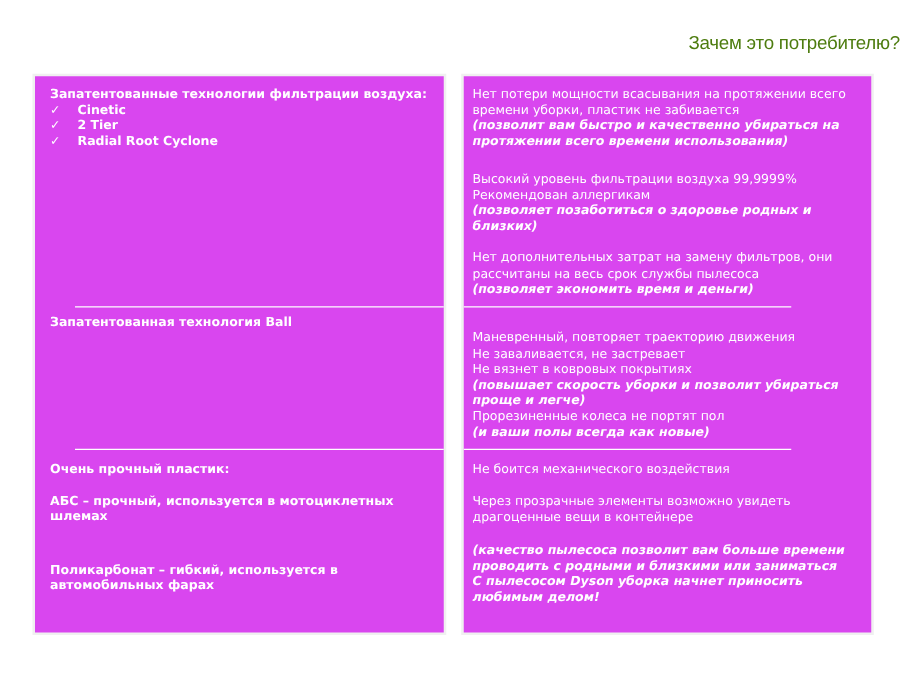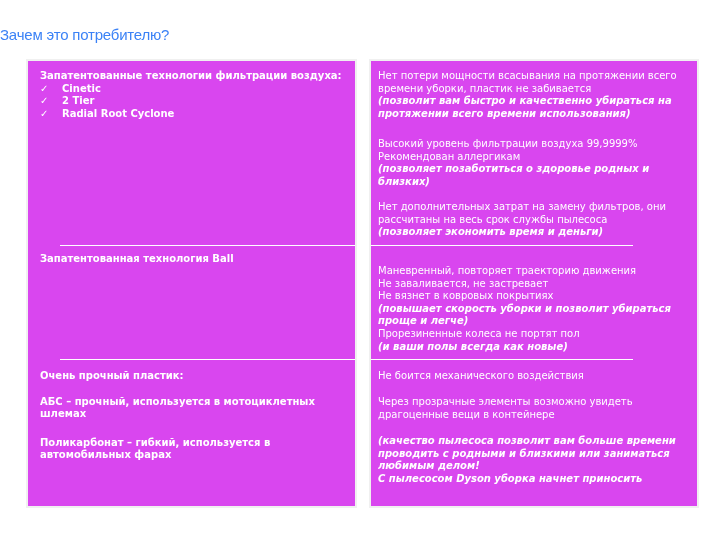--- a/index.html
+++ b/index.html
@@ -3,21 +3,21 @@
 <meta charset="utf-8">
 <style>
   html, body { margin: 0; padding: 0; }
   body {
     width: 720px; height: 540px; background: #ffffff;
     position: relative; overflow: hidden;
     font-family: "DejaVu Sans", "Liberation Sans", sans-serif;
   }
   .title {
     position: absolute; left: 0; top: 26px; width: 720px;
-    text-align: left; font-size: 15px; color: #3b82f6;
+    text-align: right; font-size: 15px; color: #4d7c0f;
     font-family: "Liberation Sans", sans-serif; letter-spacing: -0.2px;
   }
   .panel {
     position: absolute; top: 61px; height: 445px; background: #d946ef;
     color: #ffffff; font-size: 10px; line-height: 12.6px;
     box-shadow: 0 0 0 2px #f0f0f0;
   }
   .panel.left { left: 28px; width: 327px; }
   .panel.right { left: 371px; width: 326px; }
   .block { position: absolute; left: 0; right: 0; padding: 0 10px 0 12px; }
@@ -61,21 +61,21 @@
 
   <div class="block" style="top:192px;">
     <span class="line bold">Запатентованная технология  Ball</span>
   </div>
 
   <div class="sep" style="left:32px; right:0; top:298px;"></div>
 
   <div class="block" style="top:309px;">
     <span class="line bold">Очень прочный пластик:</span>
     <span class="wrap bold" style="margin-top:13px; width:290px;">АБС – прочный, используется в мотоциклетных шлемах</span>
-    <span class="wrap bold" style="margin-top:16px; width:260px;">Поликарбонат – гибкий, используется в автомобильных фарах</span>
+    <span class="wrap bold" style="margin-top:30px; width:260px;">Поликарбонат – гибкий, используется в автомобильных фарах</span>
   </div>
 </div>
 
 <div class="panel right">
   <div class="block" style="top:9px;">
     <span class="line">Нет потери мощности всасывания на протяжении всего</span>
     <span class="line">времени уборки, пластик не забивается</span>
     <span class="line em">(позволит вам быстро и качественно убираться на</span>
     <span class="line em">протяжении всего времени использования)</span>
   </div>
@@ -112,16 +112,16 @@
   </div>
 
   <div class="block" style="top:335px;">
     <span class="line">Через прозрачные элементы возможно увидеть</span>
     <span class="line">драгоценные вещи в контейнере</span>
   </div>
 
   <div class="block" style="top:374px;">
     <span class="line em">(качество пылесоса позволит вам больше времени</span>
     <span class="line em">проводить с родными и близкими или заниматься</span>
+    <span class="line em">С пылесосом Dyson уборка начнет приносить</span>
     <span class="line em">любимым делом!</span>
-    <span class="line em">С пылесосом Dyson уборка начнет приносить</span>
   </div>
 </div>
 
 </body></html>

